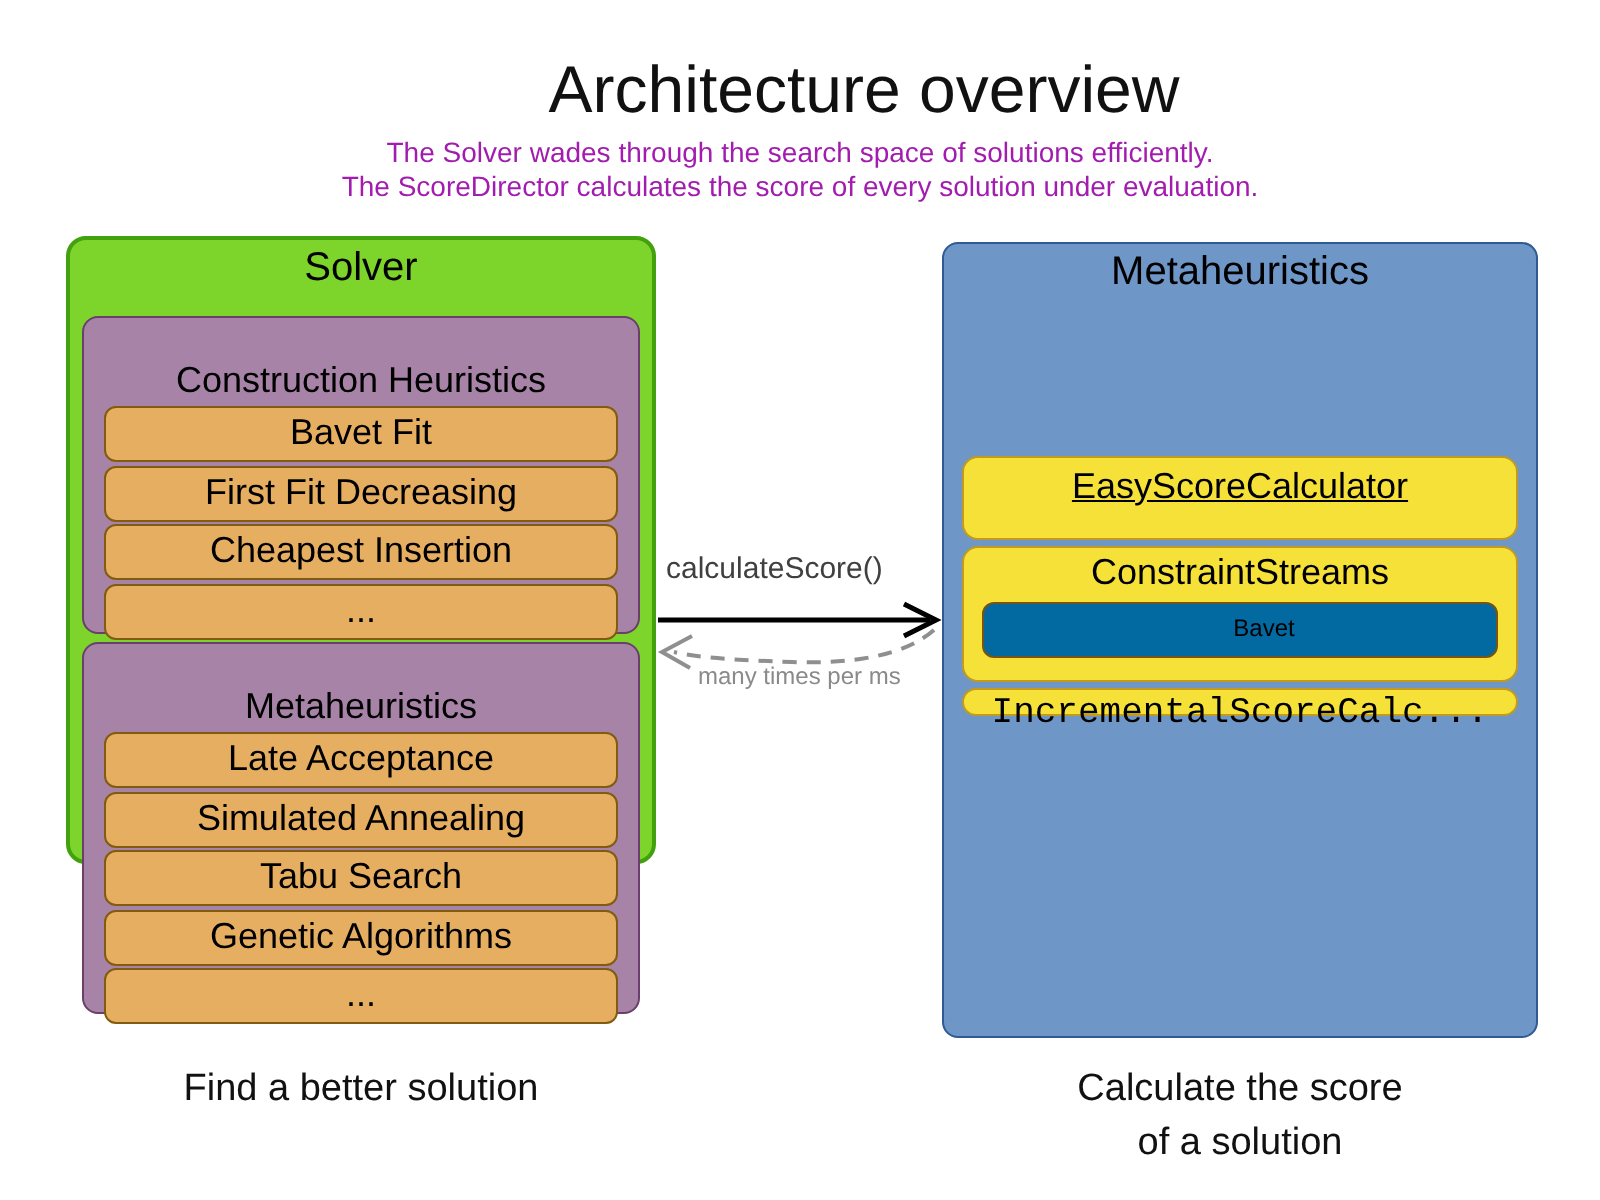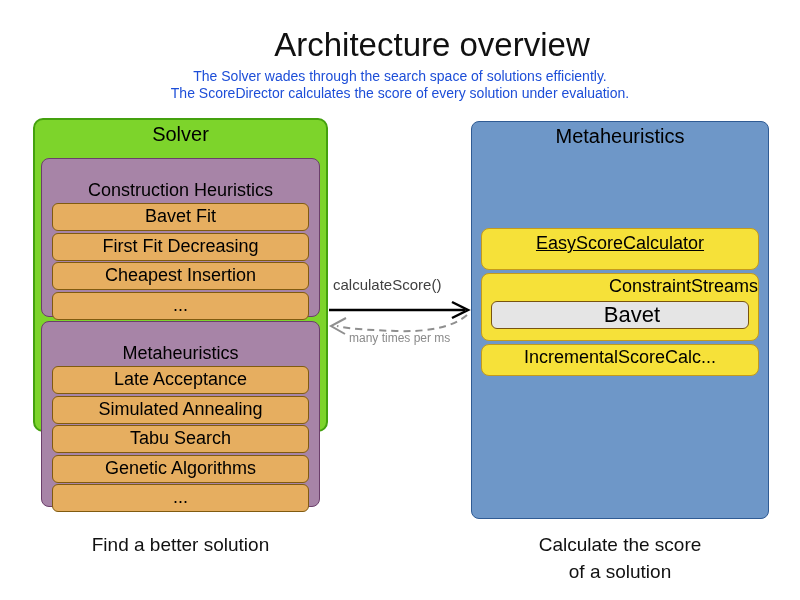--- a/index.html
+++ b/index.html
@@ -8,21 +8,21 @@
     width: 800px; height: 600px;
     background: #ffffff;
     font-family: "Liberation Sans", sans-serif;
     color: #000;
     overflow: hidden;
   }
   .page-title {
     position: absolute; top: 26px; left: 0; width: 800px;
     text-align: center; font-size: 33px; font-weight: 400; color: #111; margin-left: 32px;
   }
-  .subtitle { position: absolute; left: 0; width: 800px; text-align: center; font-size: 14px; color: #1d4ed8; }
+  .subtitle { position: absolute; left: 0; width: 800px; text-align: center; font-size: 14px; color: #a21caf; }
   .subtitle.s1 { top: 68px; }
   .subtitle.s2 { top: 85px; }
 
   
   .solver-box {
     position: absolute; left: 33px; top: 118px; width: 295px; height: 314px;
     box-sizing: border-box; background: #7dd42b; border: 2px solid #44a10e;
     border-radius: 10px;
   }
   .box-title { text-align: center; font-size: 20px; padding-top: 3px; }
@@ -47,26 +47,26 @@
     border-radius: 8px;
   }
   .sd-items { position: absolute; left: 9px; right: 9px; top: 106px; }
   .yrow {
     box-sizing: border-box; margin-bottom: 3px;
     background: #f6e139; border: 1.4px solid #c49a1c; border-radius: 8px;
     text-align: center; font-size: 18px;
   }
   .yrow.single { height: 42px; line-height: 28px; text-decoration: underline; }
   .yrow.tall { height: 68px; }
-  .yrow.last { height: 32px; line-height: 25px; }
-  .yrow-label { text-align: right; font-size: 18px; line-height: 25px; }
+  .yrow.last { height: 14px; line-height: 25px; font-family: Liberation Mono, monospace; }
+  .yrow-label { text-align: center; font-size: 18px; line-height: 25px; }
   .bavet {
     box-sizing: border-box; margin: 2px 9px 0 9px; height: 28px;
-    background: #e5e5e5; border: 1.4px solid #785410; border-radius: 6px;
-    text-align: center; font-size: 22px; line-height: 25px; padding-left: 24px;
+    background: #0369a1; border: 1.4px solid #785410; border-radius: 6px;
+    text-align: center; font-size: 12px; line-height: 25px; padding-left: 24px;
   }
 
   
   .arrow-layer { position: absolute; left: 0; top: 0; width: 800px; height: 600px; pointer-events: none; }
   .call-label { position: absolute; left: 333px; top: 276px; font-size: 15px; color: #404040; }
   .freq-label { position: absolute; left: 349px; top: 331px; font-size: 12px; color: #8a8a8a; }
 
   
   .caption { position: absolute; top: 531px; text-align: center; font-size: 19px; line-height: 27px; color: #111; }
   .caption.left  { left: 33px;  width: 295px; }

